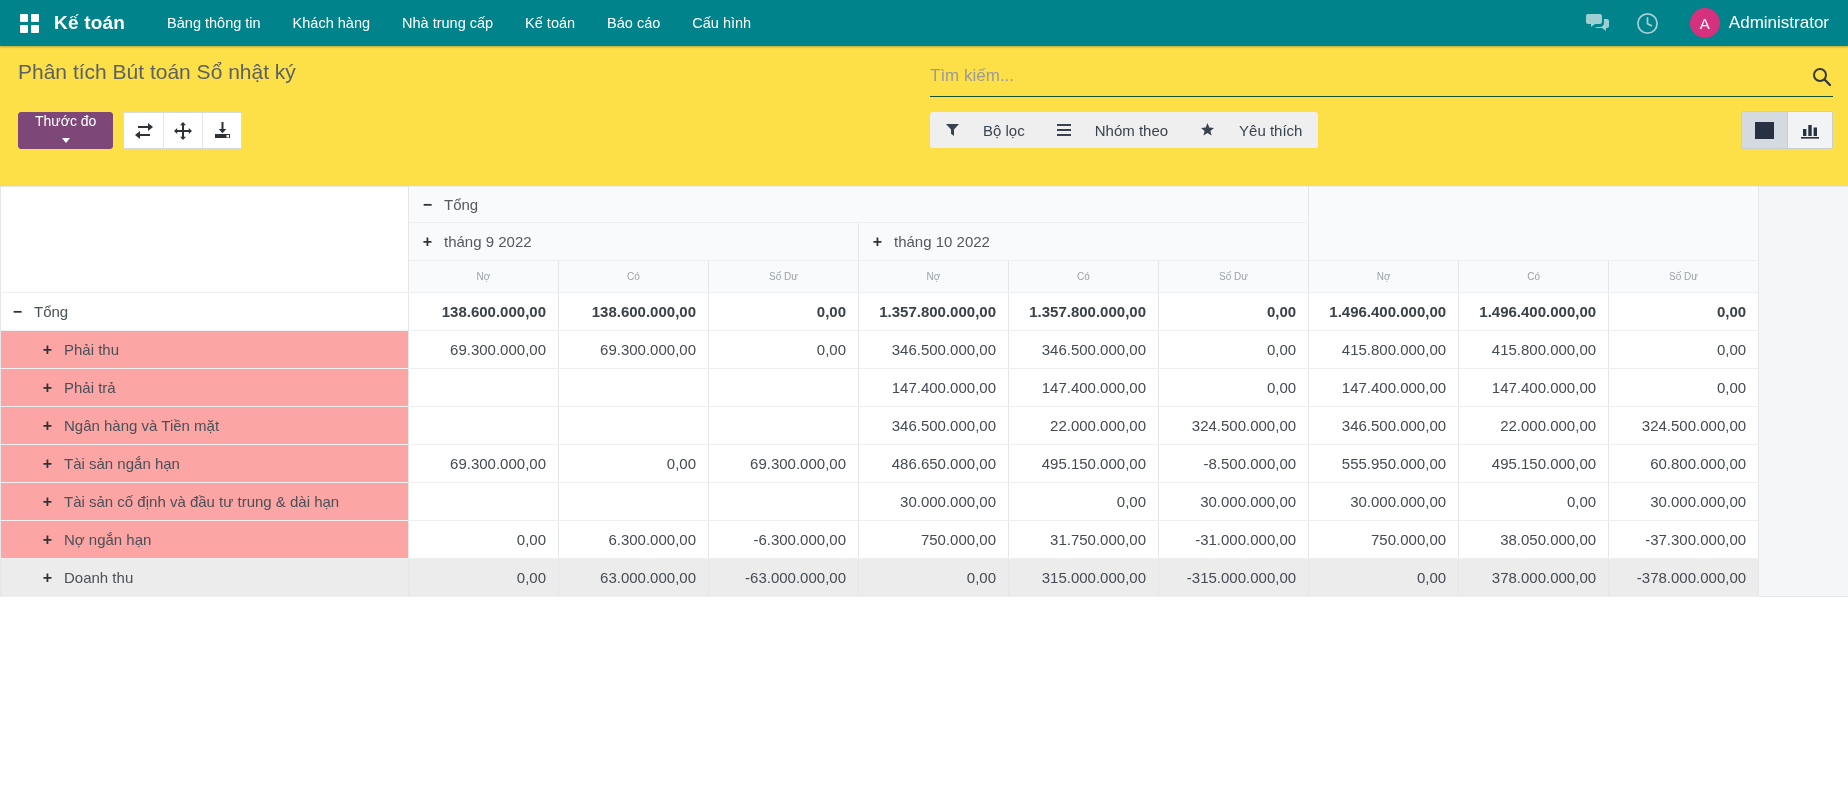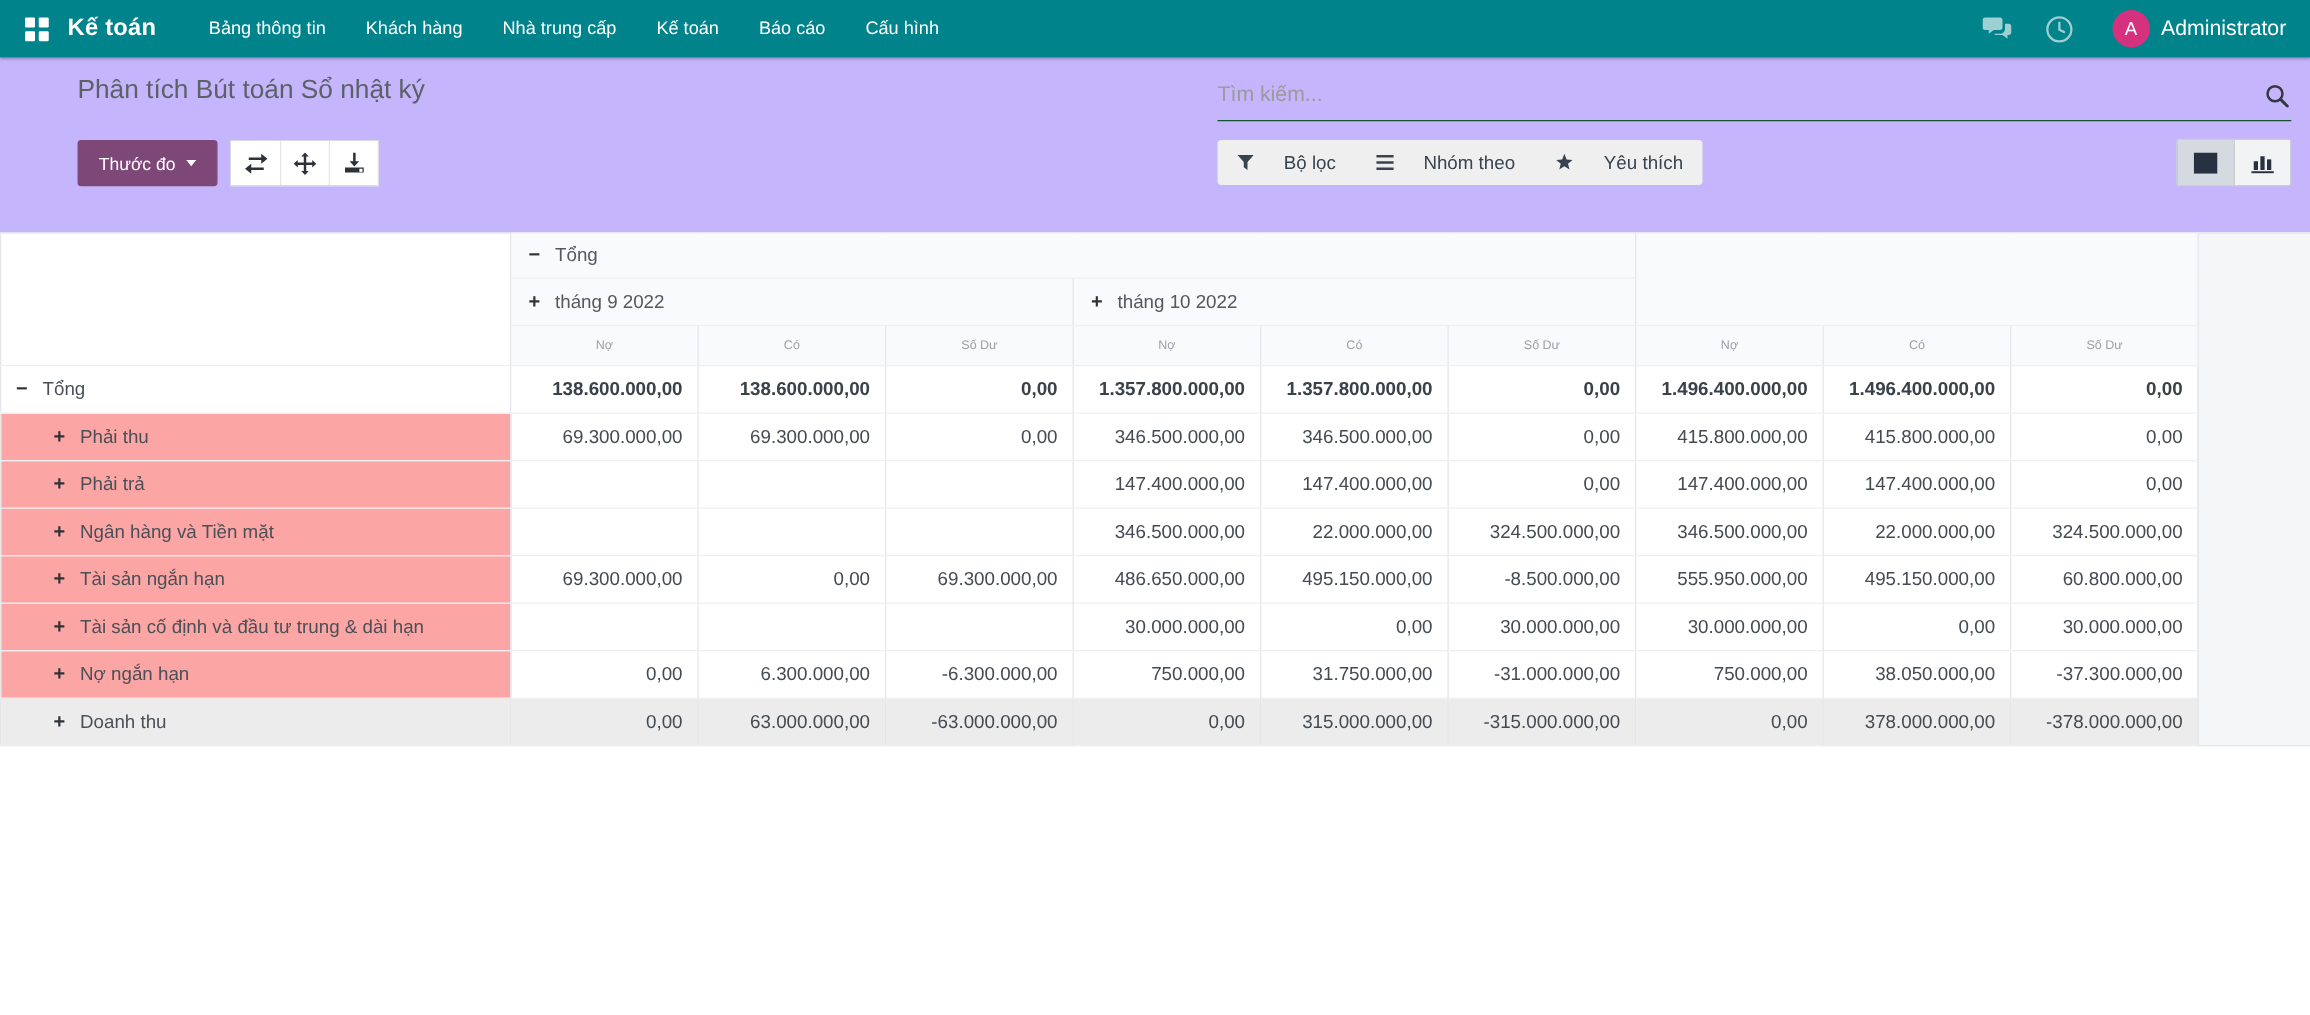--- a/index.html
+++ b/index.html
@@ -22,27 +22,27 @@
   .app-name { font-size:19px; font-weight:700; margin-right:26px; letter-spacing:.2px; }
   .nav-menu { display:flex; height:46px; }
   .nav-item { padding:0 16px; line-height:46px; font-size:14.5px; cursor:pointer; white-space:nowrap; }
   .nav-right { margin-left:auto; display:flex; align-items:center; }
   .nav-ico { width:24px; height:24px; margin-left:26px; display:flex; align-items:center; justify-content:center; cursor:pointer; }
   .avatar { width:30px; height:30px; border-radius:50%; background:#d5317f; color:#fff;
     display:flex; align-items:center; justify-content:center; font-size:15px; margin:0 9px 0 30px; cursor:pointer; }
   .username { font-size:17px; margin-right:4px; cursor:pointer; }
 
   
-  .control-panel { height:140px; display:grid; grid-template-columns:930px 1fr; background:#c4b5fd;padding-left:44px; }
+  .control-panel { height:140px; display:grid; grid-template-columns:930px 1fr; background:#fde047; }
   .cp-left { padding:14px 0 0 18px; }
   .page-title { font-size:21px; color:#5c6166; font-weight:400; }
   .cp-buttons { margin-top:28px; display:flex; align-items:center; }
   .btn-measures { background:#7d4878; color:#fff; border:1px solid #7d4878; border-radius:3px;
     font-size:14px; padding:0 16px; height:37px; display:flex; align-items:center; gap:9px;
-    cursor:pointer; font-family:inherit; }
+    cursor:pointer; font-family:inherit;flex-direction:column; }
   .caret-down { width:0; height:0; border-left:4px solid transparent; border-right:4px solid transparent; border-top:5px solid #fff; }
   .icon-group { display:flex; border:1px solid #d8dbde; margin-left:10px; background:#fff; }
   .icon-group button { width:39px; height:35px; background:#fff; border:none; border-left:1px solid #e4e6e9;
     display:flex; align-items:center; justify-content:center; cursor:pointer; }
   .icon-group button:first-child { border-left:none; }
 
   .cp-right { padding:20px 15px 0 0; }
   .searchbox { display:flex; align-items:flex-end; border-bottom:1px solid #14532d; padding-bottom:10px; }
   .searchbox input { flex:1; border:none; outline:none; font-size:17px; color:#333; font-family:inherit; background:transparent; }
   .searchbox input::placeholder { color:#9b9b9b; }

